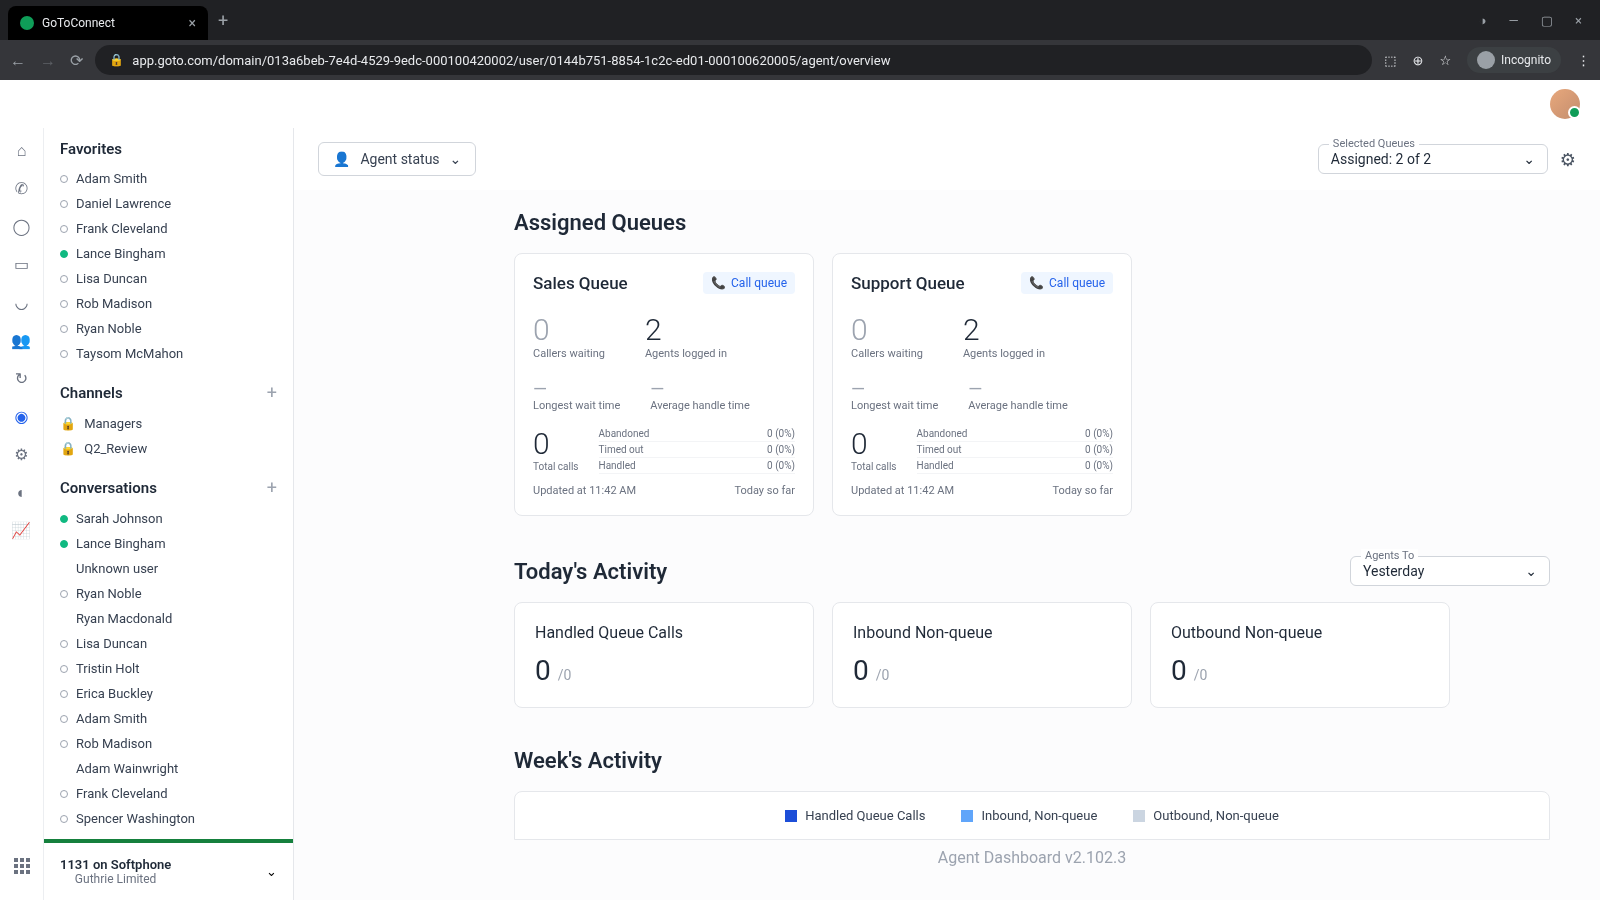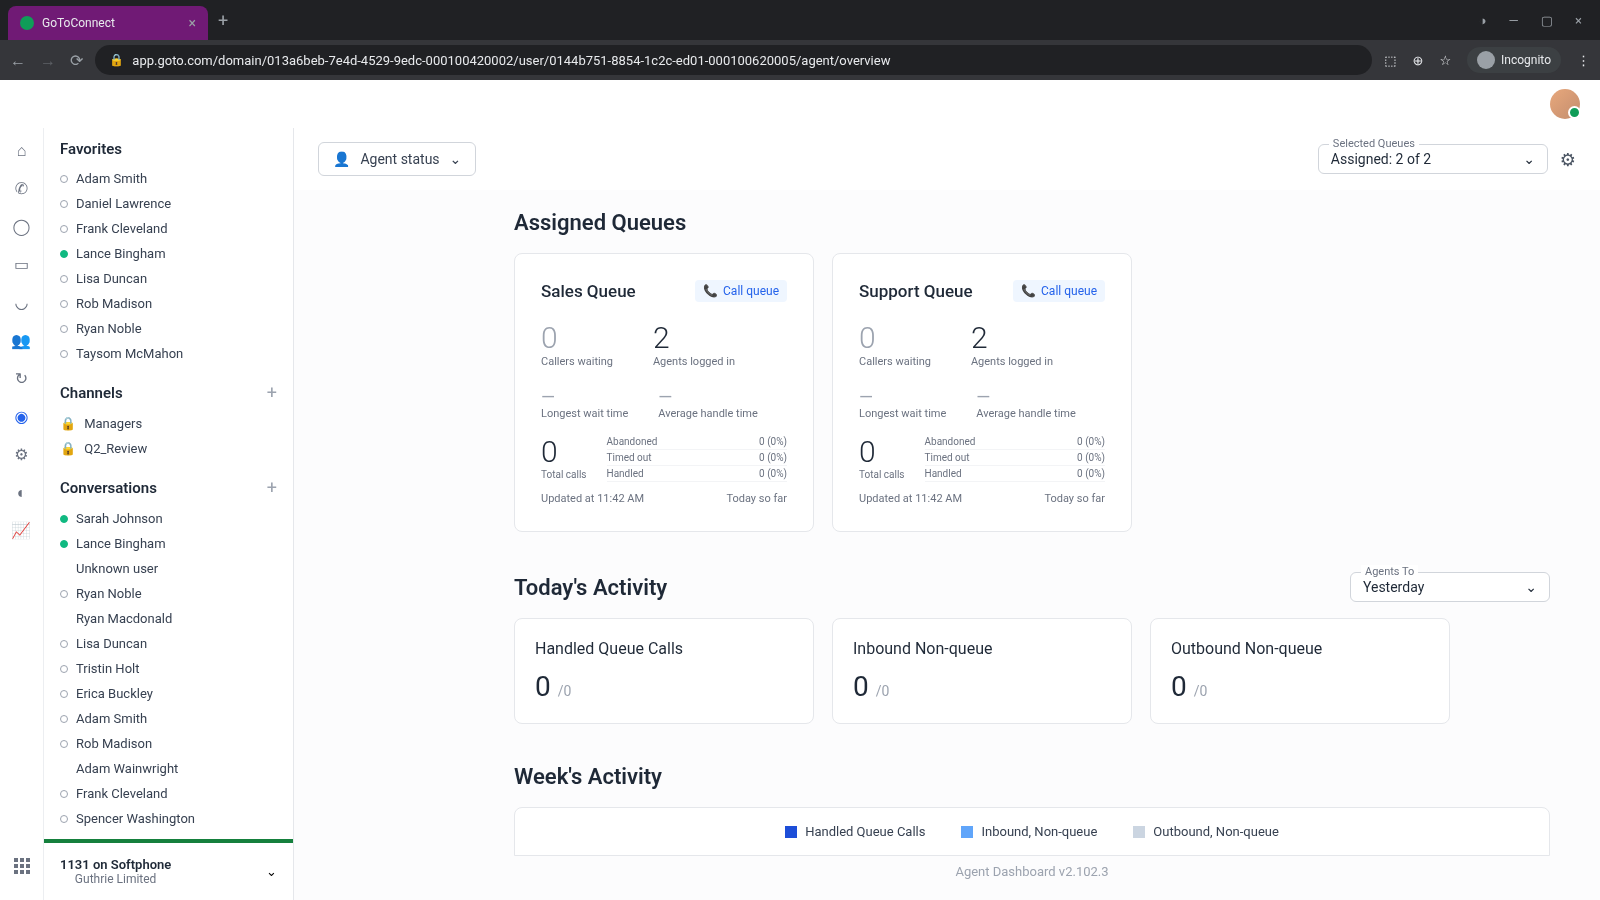--- a/index.html
+++ b/index.html
@@ -1,20 +1,20 @@
 <!DOCTYPE html>
 <html><head>
 <meta charset="utf-8">
 <style>
 * { margin:0; padding:0; box-sizing:border-box; font-family:-apple-system,BlinkMacSystemFont,"Segoe UI",Roboto,sans-serif; }
 body { background:#2b2b2b; width:1600px; height:900px; overflow:hidden; }
 
 
 .browser-tabs { height:40px; background:#202124; display:flex; align-items:center; padding:0 8px; }
-.tab { background:#701a75; color:#e8eaed; height:34px; width:200px; display:flex; align-items:center; padding:0 12px; border-radius:8px 8px 0 0; font-size:12px; gap:8px; margin-top:6px;}
+.tab { background:#000000; color:#e8eaed; height:34px; width:200px; display:flex; align-items:center; padding:0 12px; border-radius:8px 8px 0 0; font-size:12px; gap:8px; margin-top:6px;}
 .tab-favicon { width:14px; height:14px; background:#0f9d58; border-radius:50%; }
 .tab-close { margin-left:auto; color:#9aa0a6; font-size:14px;}
 .new-tab { color:#9aa0a6; margin-left:10px; font-size:18px;}
 .win-controls { margin-left:auto; display:flex; gap:22px; color:#9aa0a6; font-size:13px; padding-right:10px;}
 
 .addr-bar { height:40px; background:#35363a; display:flex; align-items:center; padding:0 10px; gap:12px; }
 .nav-btns { display:flex; gap:14px; color:#9aa0a6; font-size:16px;}
 .url-box { flex:1; background:#202124; border-radius:20px; height:30px; display:flex; align-items:center; padding:0 14px; color:#e8eaed; font-size:13px; gap:8px;}
 .lock { color:#9aa0a6; font-size:12px;}
 .addr-right { display:flex; gap:16px; color:#e8eaed; font-size:13px; align-items:center;}
@@ -53,21 +53,21 @@
 .agent-status-btn { display:flex; align-items:center; gap:10px; border:1px solid #d1d5db; border-radius:6px; padding:8px 14px; font-size:14px; color:#374151; background:#fff;}
 .tool-right{margin-left:auto;display:flex;align-items:center;gap:12px;}
 .queue-select{border:1px solid #d1d5db;border-radius:6px;padding:6px 12px;background:#fff;min-width:230px;position:relative;}
 .qs-label{font-size:11px;color:#6b7280;position:absolute;top:-8px;left:10px;background:#fff;padding:0 4px;}
 .qs-value{font-size:14px;color:#1f2937;display:flex;justify-content:space-between;align-items:center;text-align:right;}
 .gear-btn{font-size:18px;color:#4b5563;}
 
 .content { padding:20px 50px 40px 220px; }
 .section-h { font-size:22px; font-weight:600; color:#1f2937; margin-bottom:18px;}
 .queue-cards{display:flex;gap:18px;margin-bottom:40px;}
-.qcard{width:300px;border:1px solid #e5e7eb;border-radius:8px;background:#fff;padding:26px;}
+.qcard{width:300px;border:1px solid #e5e7eb;border-radius:8px;background:#fff;padding:18px;}
 .qcard-head{display:flex;justify-content:space-between;align-items:center;margin-bottom:18px;}
 .qname{font-size:17px;font-weight:500;color:#1f2937;}
 .call-queue{font-size:12px;color:#2563eb;display:flex;gap:5px;align-items:center;background:#eff6ff;padding:4px 8px;border-radius:4px;}
 .qstats{display:flex;gap:40px;margin-bottom:18px;}
 .qstat .big{font-size:30px;font-weight:300;color:#9ca3af;}
 .qstat .big.dark{color:#1f2937;}
 .qstat .lbl{font-size:11px;color:#6b7280;text-align:center;}
 .qtime-row{display:flex;gap:30px;margin-bottom:14px;}
 .qtime .dash{color:#9ca3af;font-size:18px;}
 .qtime .lbl{font-size:11px;color:#6b7280;}
@@ -82,21 +82,21 @@
 .compare-sel{border:1px solid #d1d5db;border-radius:6px;padding:6px 12px;background:#fff;min-width:200px;position:relative;}
 .act-cards{display:flex;gap:18px;margin-bottom:40px;}
 .acard{flex:1;max-width:300px;border:1px solid #e5e7eb;border-radius:8px;background:#fff;padding:20px;}
 .acard-title{font-size:16px;color:#1f2937;margin-bottom:12px;}
 .acard-val{font-size:28px;color:#1f2937;font-weight:400;}
 .acard-val .sub{font-size:14px;color:#9ca3af;}
 
 .legend{display:flex;justify-content:center;gap:36px;font-size:13px;color:#374151;margin-top:14px;padding:16px;border:1px solid #e5e7eb;border-radius:8px 8px 0 0;background:#fff;}
 .legend-item{display:flex;gap:8px;align-items:center;}
 .swatch{width:12px;height:12px;}
-.version{text-align:center;font-size:13px;color:#9ca3af;padding:8px 0;}
+.version{text-align:center;font-size:16px;color:#9ca3af;padding:8px 0;}
 </style>
 </head>
 <body>
 
 <div class="browser-tabs">
   <div class="tab">
     <span class="tab-favicon"></span>
     <span>GoToConnect</span>
     <span class="tab-close">×</span>
   </div>

